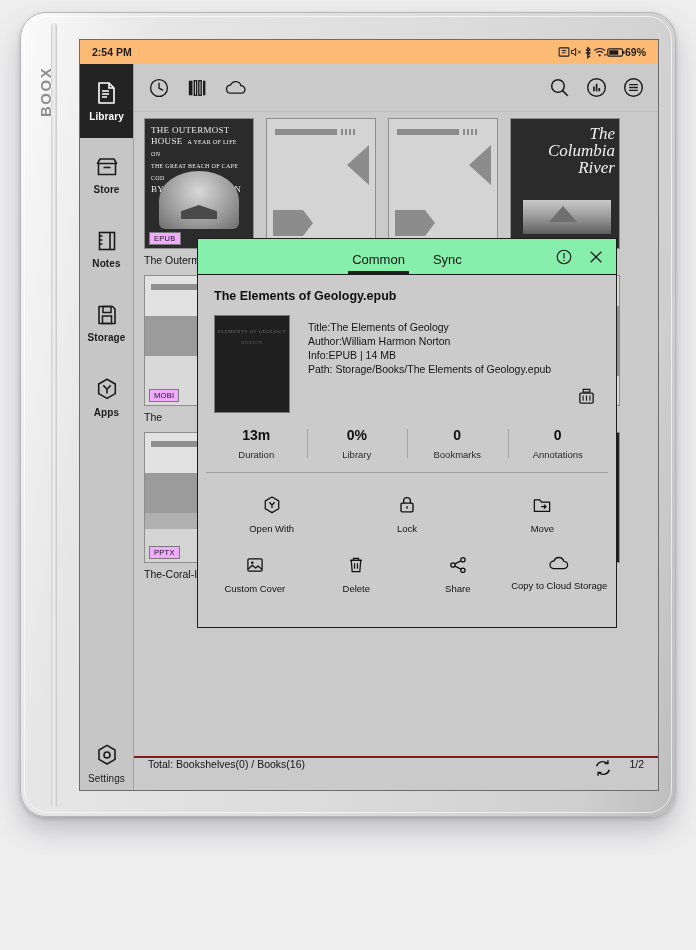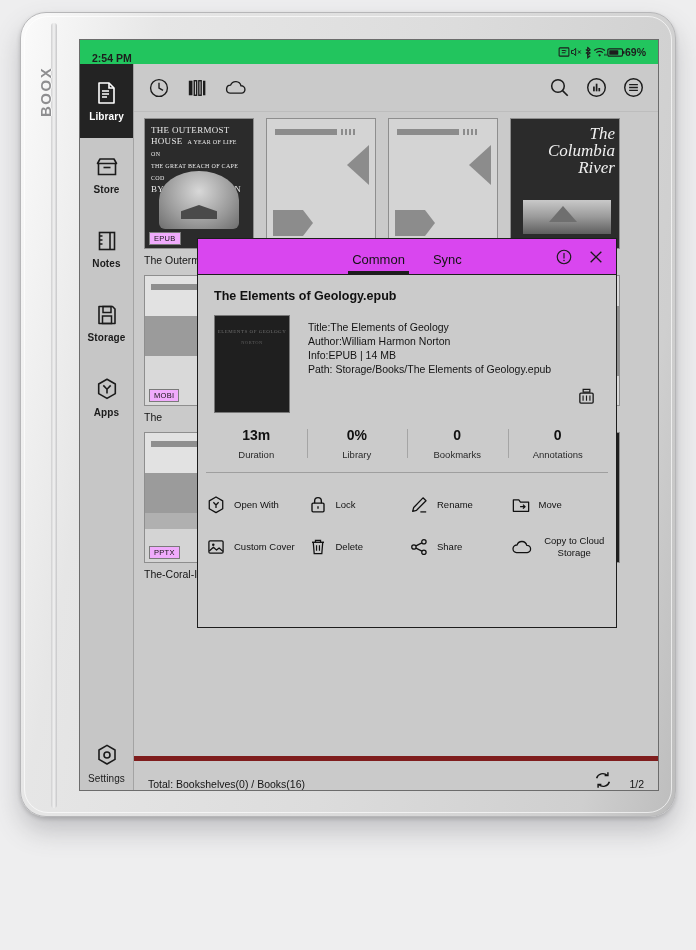--- a/index.html
+++ b/index.html
@@ -47,23 +47,23 @@
     left: 58px; top: 26px;
     width: 580px; height: 752px;
     background: #cfcfcf;
     border: 1px solid #6c6c6c;
     overflow: hidden;
   }
 
   
   #statusbar {
     position: absolute; left: 0; top: 0; width: 100%; height: 24px;
-    background: #22c55e;
+    background: #fdba74;
     border-bottom: 1px solid #9c9c9c;
-    display: flex; 
+    display: flex; align-items: center;
     padding: 12px 12px;
     font-size: 10.5px; color: #1d1d1d; font-weight: 700;
   }
   #status-icons { margin-left: auto; display: flex; align-items: center; gap: 0; }
   #status-icons svg { display: block; }
   .batt-pct { font-size: 10.5px; font-weight: 700; }
 
   
   #sidebar {
     position: absolute; left: 0; top: 24px; width: 54px; bottom: 0;
@@ -172,42 +172,42 @@
   
   .eg-bg { position:absolute; inset:0; background:#1f1f1f; }
   .eg-t1 { position:absolute; left:0; top:18px; width:100%; text-align:center;
            color:#6a6a6a; font-size:6.5px; letter-spacing:.6px; font-family:"Liberation Serif", serif;}
   .eg-t2 { position:absolute; left:0; top:32px; width:100%; text-align:center;
            color:#5d5d5d; font-size:5.5px; letter-spacing:.6px; font-family:"Liberation Serif", serif;}
 
   
   #footer {
     flex: 0 0 34px; height: 34px;
-    display: flex; align-items: flex-end; padding: 0 14px;
-    border-top: 5px solid #7f1d1d;
+    display: flex; align-items: flex-start; padding: 0 14px;
+    border-top: 2px solid #7f1d1d;
     font-size: 10.5px; color: #141414;
   }
   #footer .spacer { margin-left: auto; }
   #page-indicator { margin-left: 16px; font-size: 10.5px; }
 
   
   #dialog {
     position: absolute;
     left: 117px; top: 198px;
     width: 420px; height: 390px;
     background: #cbcbcb;
     border: 1px solid #1d1d1d;
     display: flex; flex-direction: column;
     z-index: 40;
   }
   #dlg-head {
     height: 36px; flex: 0 0 36px;
     display: flex; align-items: center; position: relative;
     border-bottom: 1px solid #1d1d1d;
-    background: #d946ef;
+    background: #86efac;
   }
   .dlg-tabs { display: flex; gap: 28px; margin: 0 auto; align-items: flex-end; height: 100%; }
   .dlg-tab {
     font-size: 13px; color: #141414; padding-bottom: 7px; position: relative;
     display: flex; align-items: flex-end; height: 100%;
   }
   .dlg-tab.active::after {
     content: ""; position: absolute; left: -4px; right: -4px; bottom: 0;
     height: 3px; background: #1d1d1d;
   }
@@ -236,21 +236,21 @@
   .stat { flex: 1 1 0; text-align: center; position: relative; }
   .stat + .stat::before {
     content:""; position:absolute; left:0; top:2px; bottom:2px; width:1px; background:#a5a5a5;
   }
   .stat-val { font-size: 14px; font-weight: 700; color: #111; }
   .stat-lbl { font-size: 9.5px; color: #2a2a2a; margin-top: 6px; }
 
   #actions { padding: 14px 6px 8px 6px; }
   .act-row { display: flex; }
   .act {
-    flex: 1 1 0; display: flex; flex-direction: row; align-items: center;
+    flex: 1 1 0; display: flex; flex-direction: column; align-items: center;
     gap: 8px; padding: 8px 2px 12px 2px; color: #111;
   }
   .act-lbl { font-size: 9.5px; text-align: center; line-height: 12px; color: #111; }
   svg { display: block; }
 </style>
 </head>
 <body>
 
 <div id="device">
   <div id="bezel-inner"></div>
@@ -679,29 +679,20 @@
                     <rect x="4.4" y="9" width="13.2" height="9.6" rx="1.2" fill="none" stroke="#111" stroke-width="1.5"></rect>
                     <path d="M7.3 9V6.6a3.7 3.7 0 0 1 7.4 0V9" fill="none" stroke="#111" stroke-width="1.5"></path>
                     <path d="M11 12.4v2.8" stroke="#111" stroke-width="1.5"></path>
                   </svg>
               </span>
               <span class="act-lbl">Lock</span>
             </div>
             <div class="act">
               <span>
                 <svg width="20" height="20" viewBox="0 0 22 22">
-                    <path d="M15.4 3.1l3.3 3.3L8.3 16.8 4 18l1.2-4.3z" fill="none" stroke="#111" stroke-width="1.4" stroke-linejoin="round"></path>
-                    <path d="M12.5 18.6h6.4" stroke="#111" stroke-width="1.4"></path>
-                  </svg>
-              </span>
-              <span class="act-lbl">Rename</span>
-            </div>
-            <div class="act">
-              <span>
-                <svg width="20" height="20" viewBox="0 0 22 22">
                     <path d="M2.6 5.4h6l1.8 2.4h9v10.2h-16.8z" fill="none" stroke="#111" stroke-width="1.4" stroke-linejoin="round"></path>
                     <path d="M10 12.8h5.2M13.2 10.6l2.2 2.2-2.2 2.2" fill="none" stroke="#111" stroke-width="1.4"></path>
                   </svg>
               </span>
               <span class="act-lbl">Move</span>
             </div>
           </div>
           <div class="act-row">
             <div class="act">
               <span>

